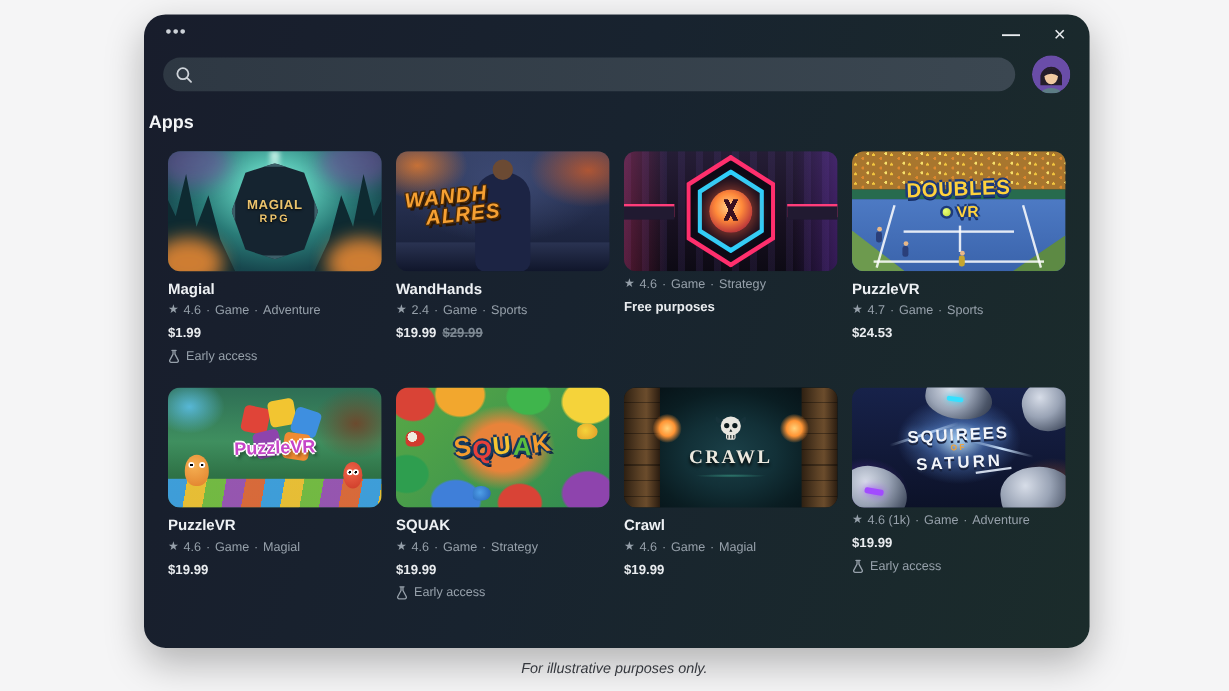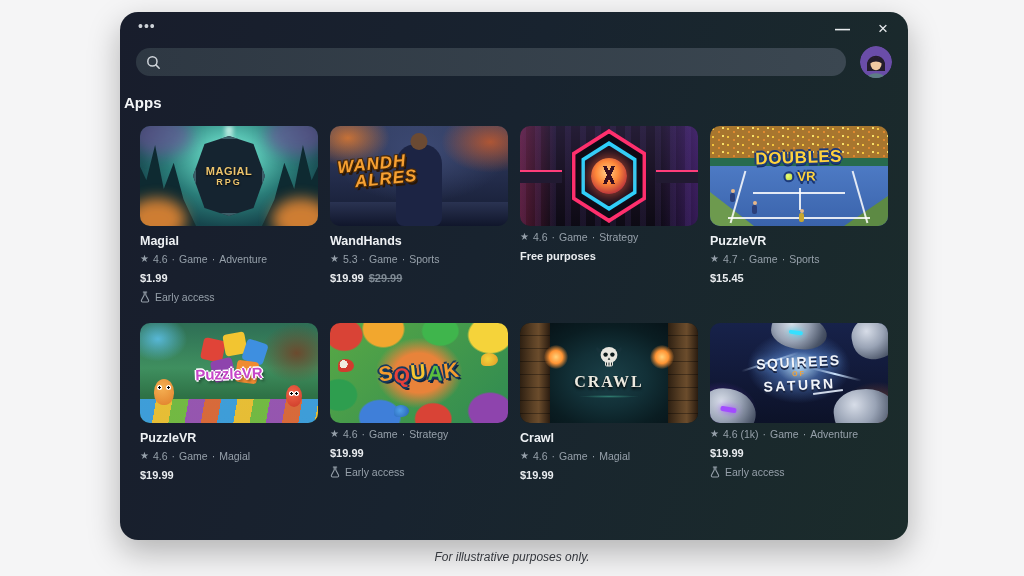--- a/index.html
+++ b/index.html
@@ -285,21 +285,21 @@
       <div class="floor"></div>
       <div class="fig"></div>
       <div class="txt">
         <span>WANDH</span>
         <span class="l2">ALRES</span>
       </div>
     </div>
     <div class="card-title">WandHands</div>
     <div class="meta">
       <span class="star">★</span>
-      <span>5.3</span>
+      <span>2.4</span>
       <span>·</span>
       <span>Game</span>
       <span>·</span>
       <span>Sports</span>
     </div>
     <div class="price">
       <span>$19.99</span><span class="strike">$29.99</span>
     </div>
   </div>
 
@@ -349,21 +349,21 @@
     </div>
     <div class="card-title">PuzzleVR</div>
     <div class="meta">
       <span class="star">★</span>
       <span>4.7</span>
       <span>·</span>
       <span>Game</span>
       <span>·</span>
       <span>Sports</span>
     </div>
-    <div class="price">$15.45</div>
+    <div class="price">$24.53</div>
   </div>
 
   <div class="card c4">
     <div class="art a5">
       <div class="floor"></div>
       <div class="pc k1"></div>
       <div class="pc k2"></div>
       <div class="pc k3"></div>
       <div class="pc k4"></div>
       <div class="pc k5"></div>
@@ -389,20 +389,21 @@
       <div class="bird b2"></div>
       <div class="bird b3"></div>
       <div class="t">
         <span>S</span>
         <span>Q</span>
         <span>U</span>
         <span>A</span>
         <span>K</span>
       </div>
     </div>
+    <div class="card-title">SQUAK</div>
     <div class="meta">
       <span class="star">★</span>
       <span>4.6</span>
       <span>·</span>
       <span>Game</span>
       <span>·</span>
       <span>Strategy</span>
     </div>
     <div class="price">$19.99</div>
     <div class="early">

